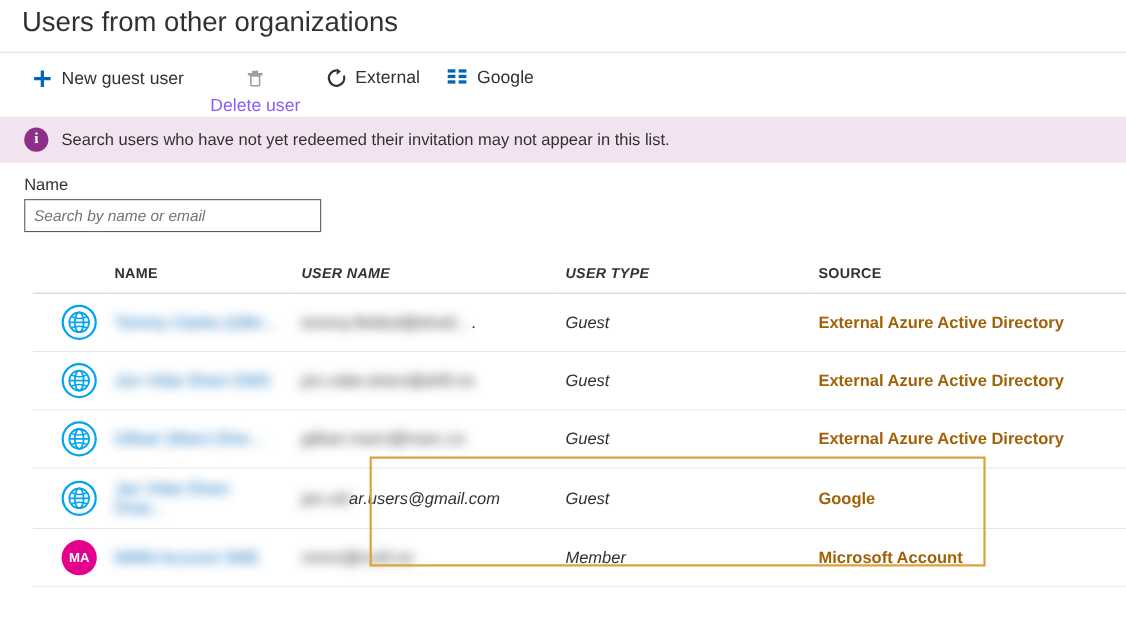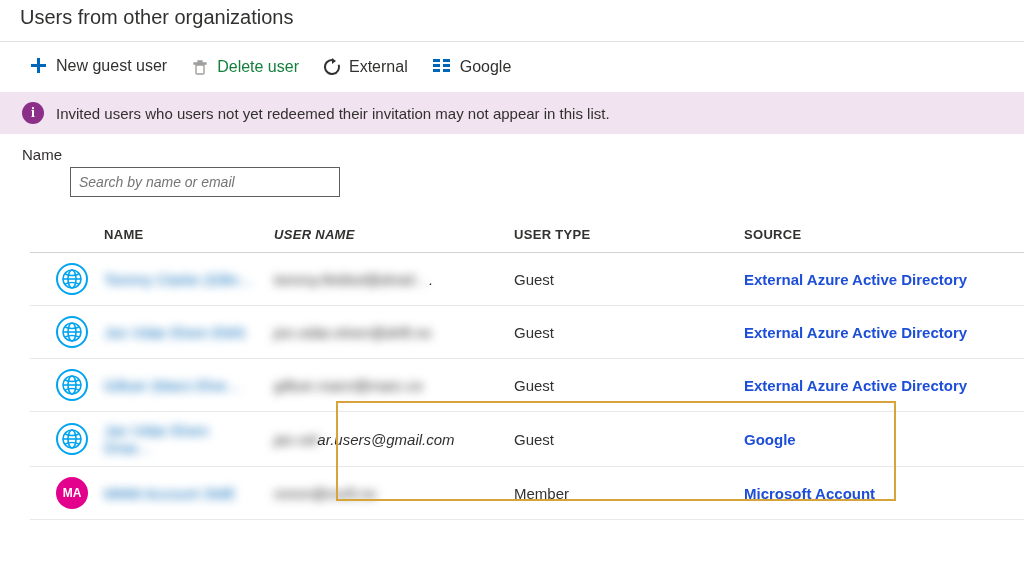--- a/index.html
+++ b/index.html
@@ -1,36 +1,36 @@
 <!DOCTYPE html>
 <html><head>
 <meta charset="utf-8">
 <style>
   * { box-sizing: border-box; margin: 0; padding: 0; }
   body { font-family: "Segoe UI", Arial, sans-serif; background: #fff; color: #323130; width: 1024px; }
-  .page-title { font-size: 20px; font-weight: 400; padding: 6px 4px 12px 20px; border-bottom: 1px solid #e1e1e1;}
-  .toolbar { display: flex; align-items: flex-end; gap: 24px; padding: 14px 20px 16px 28px; }
+  .page-title { font-size: 25px; font-weight: 400; padding: 6px 4px 12px 20px; border-bottom: 1px solid #e1e1e1;}
+  .toolbar { display: flex; align-items: flex-start; gap: 24px; padding: 14px 20px 0 28px; }
   .toolbar-btn { display: flex; align-items: center; gap: 8px; background: none; border: none; cursor: pointer; font-size: 16px; color: #323130; }
-  .toolbar-btn.disabled { color: #15803d; cursor: default; }
+  .toolbar-btn.disabled { color: #8b5cf6; cursor: default; flex-direction: column; }
   .toolbar-btn .icon { display:flex; }
   .info-banner { display:flex; align-items:center; gap:12px; background:#f1e3ef; padding:10px 22px; font-size:15px; color:#323130;}
   .info-circle { width:22px; height:22px; border-radius:50%; background:#8b2f88; display:flex; align-items:center; justify-content:center; color:#fff; font-weight:700; font-family:Georgia,serif; font-size:14px;}
   .filter-zone { padding: 12px 22px 4px 22px;}
   .filter-label { font-size:15px; margin-bottom:4px;}
-  .filter-input { width:270px; padding:6px 8px; font-size:14px; border:1px solid #605e5c; font-style:italic; color:#605e5c;margin-left:48px;}
+  .filter-input { width:270px; padding:6px 8px; font-size:14px; border:1px solid #605e5c; font-style:italic; color:#605e5c;}
   .table { width: calc(100% - 30px); margin: 16px 0 0 30px; border-collapse: collapse; }
   .table th { text-align:left; font-size:13px; font-weight:600; letter-spacing:0.3px; padding: 10px 8px; border-bottom:1px solid #d2d2d2;}
   .table td { padding: 10px 8px; border-bottom:1px solid #e8e8e8; font-size:15px; vertical-align:middle;}
   .col-icon { width:66px;}
   .col-name { width:170px;}
   .col-uname { width:240px;font-style:italic;}
-  .col-type { width:230px;}
+  .col-type { width:230px;font-style:italic;}
   .avatar-globe { width:32px; height:32px; border-radius:50%; border:2px solid #00a4ef; display:flex; align-items:center; justify-content:center; margin-left:18px;}
   .avatar-initials { width:32px; height:32px; border-radius:50%; background:#e3008c; color:#fff; font-size:12px; font-weight:600; display:flex; align-items:center; justify-content:center; margin-left:18px;}
-  .link { color:#1d4ed8; cursor:pointer; font-weight:600;}
+  .link { color:#a16207; cursor:pointer; font-weight:600;}
   .blurred { filter: blur(5px); color:#0067b8; display:inline-block;}
   .partial-blur { display:inline-flex; align-items:center;}
   .partial-blur .blur-seg { filter: blur(5px); color:#323130; }
   .highlight-box { position:absolute; border:2px solid #d7a33b; pointer-events:none;}
   .table-wrap { position:relative;}
   svg { display:block;}
 </style>
 </head>
 <body>
 
@@ -72,21 +72,21 @@
           <rect x="11" y="6" width="7" height="3" fill="#0067b8"></rect>
           <rect x="11" y="11" width="7" height="3" fill="#0067b8"></rect>
       </svg>
     </span>
     <span>Google</span>
   </button>
 </div>
 
 <div class="info-banner">
   <span class="info-circle">i</span>
-  <span>Invited users who users not yet redeemed their invitation may not appear in this list.</span>
+  <span>Search users who have not yet redeemed their invitation may not appear in this list.</span>
 </div>
 
 <div class="filter-zone">
   <div class="filter-label">Name</div>
   <input class="filter-input" placeholder="Search by name or email" style="">
 </div>
 
 <div class="table-wrap">
   <table class="table">
     <thead>

